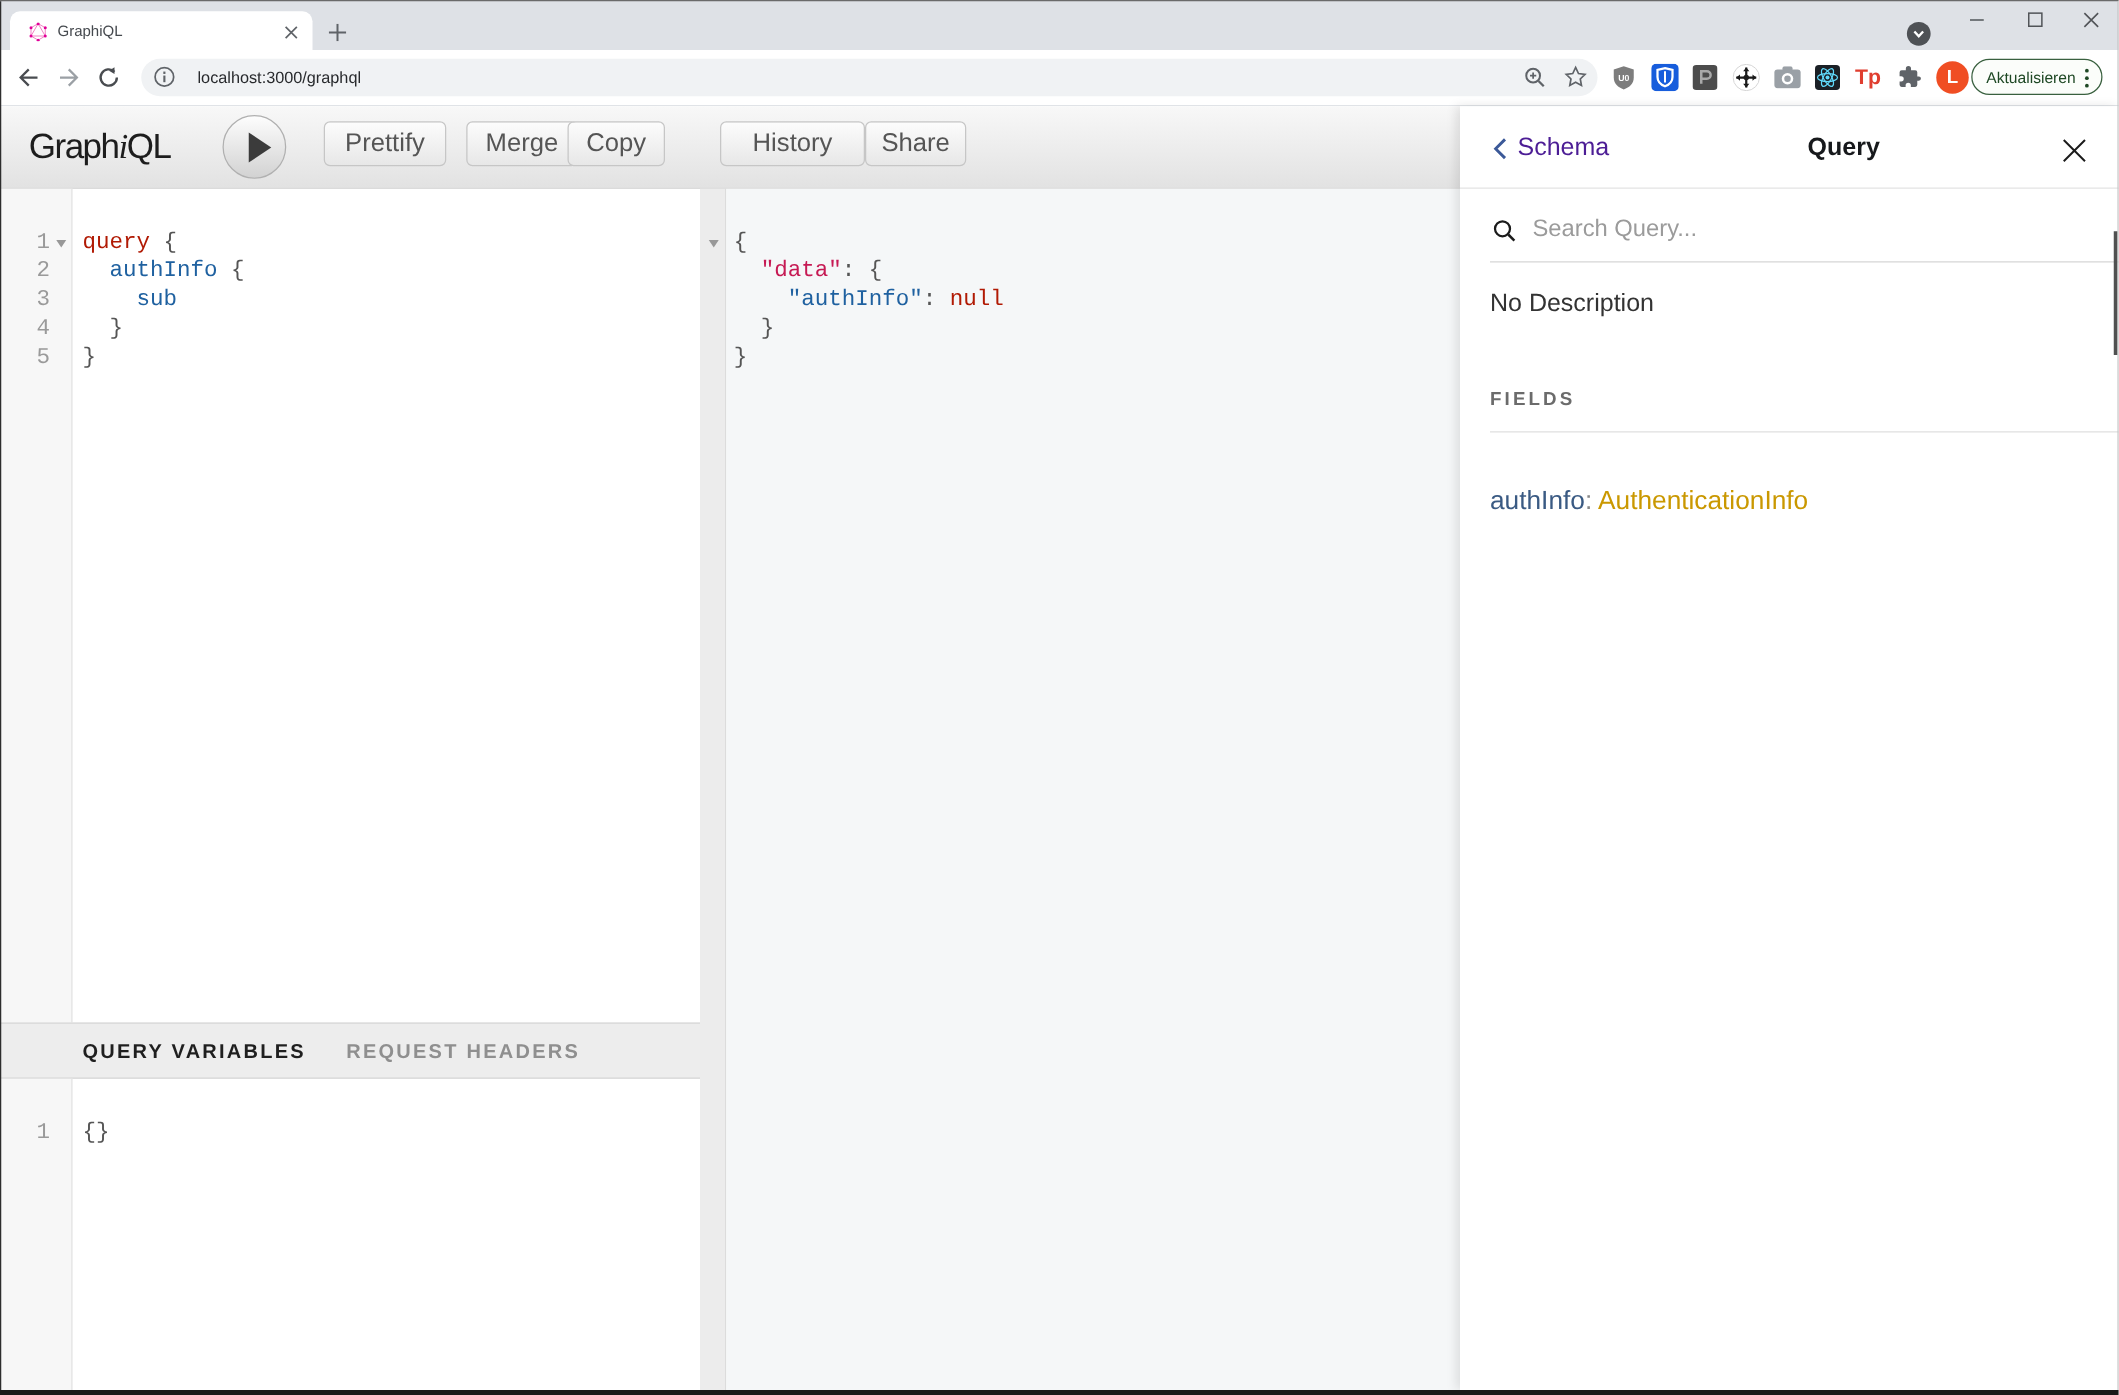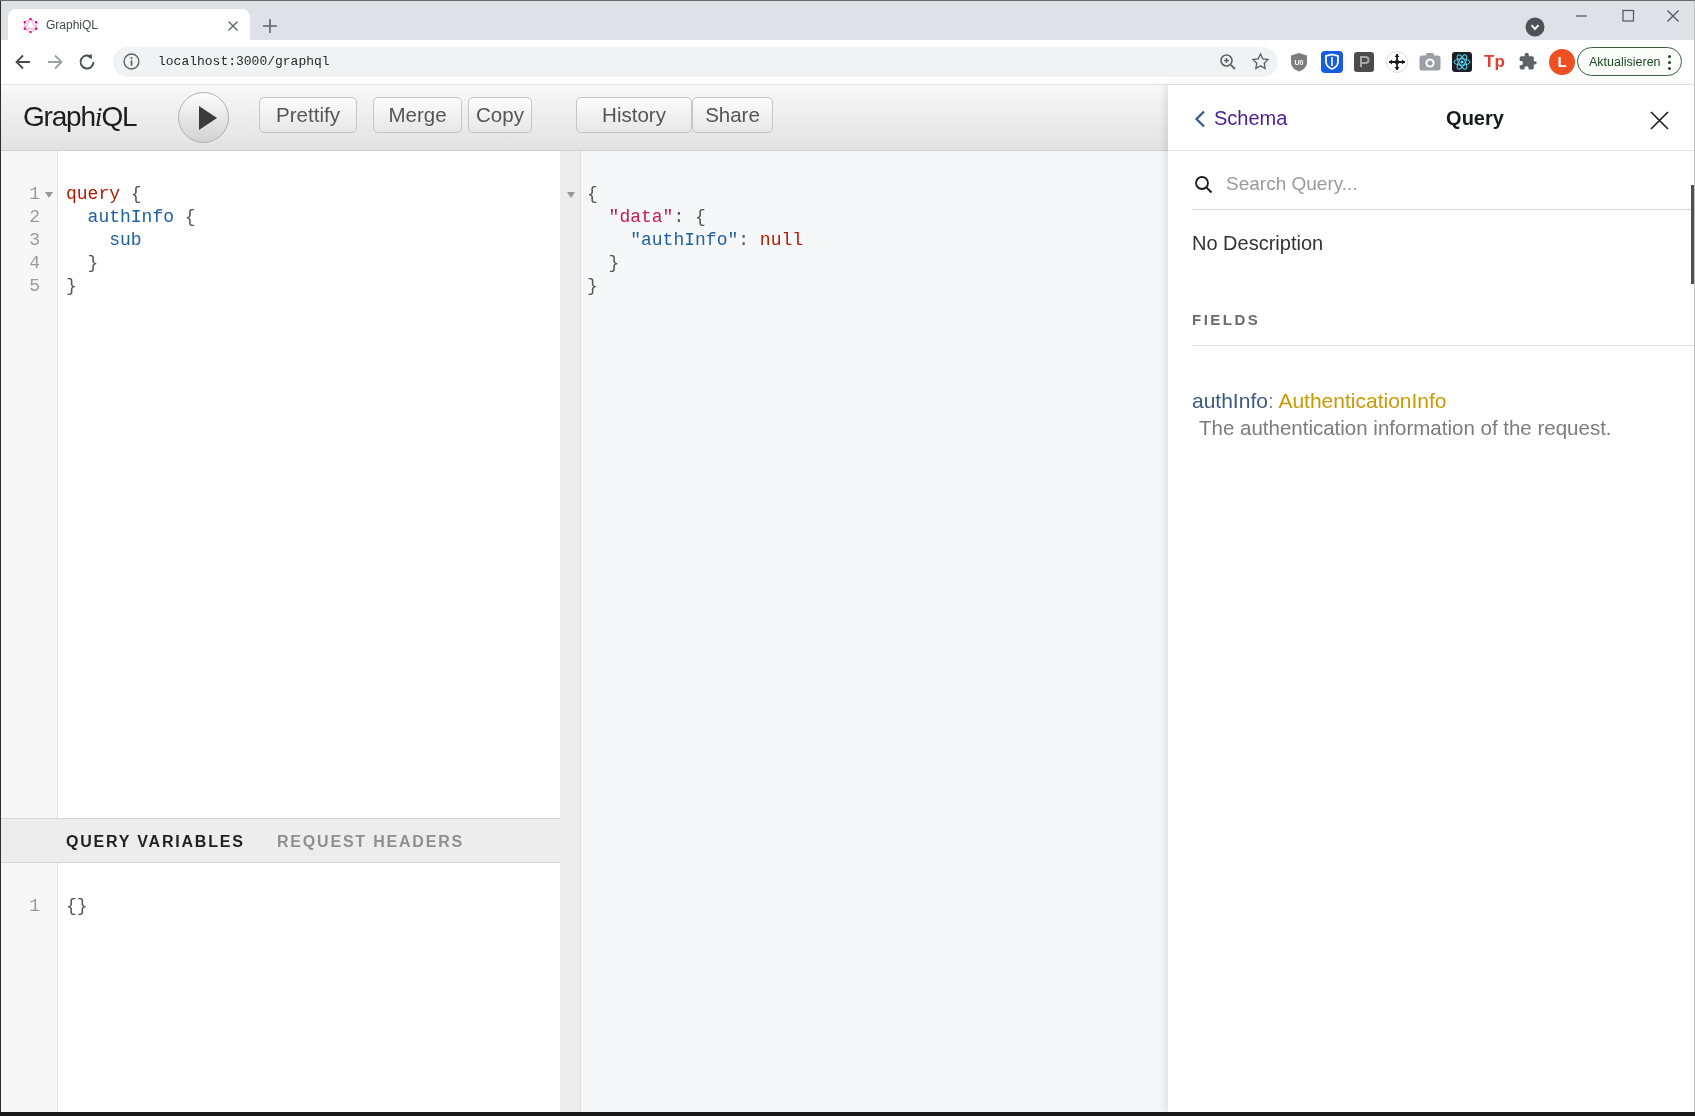--- a/index.html
+++ b/index.html
@@ -15,21 +15,21 @@
 
   
   #tabstrip { left:0; top:0; width:1695px; height:40px; background:#dee1e6; }
   #tab { left:8px; top:9px; width:242px; height:31px; background:#fff; border-radius:8px 8px 0 0; }
   #tabtitle { left:38px; top:10px; font-size:12px; line-height:13px; color:#45494e; }
   #favicon { left:15px; top:9px; }
 
   
   #toolbar { left:0; top:40px; width:1695px; height:45px; background:#fff; border-bottom:1px solid #e0e3e7; }
   #omnibox { left:113px; top:7px; width:1165px; height:30px; border-radius:15px; background:#f0f2f4; }
-  #url { left:158px; top:14px; font-size:13px; line-height:15px; color:#27292c;font-family:Liberation Mono, monospace; }
+  #url { left:158px; top:14px; font-size:13px; line-height:15px; color:#27292c; }
   #aktbtn { left:1577px; top:7px; width:105px; height:29px; border-radius:15px; border:1.5px solid #39603f; background:#fbfdfa; }
   #akttext { left:1589px; top:15px; font-size:12.5px; color:#1e4824; }
   .kebabdot { width:3px; height:3px; border-radius:50%; background:#1e4824; left:1668px; }
 
   
   #page { left:0; top:85px; width:1695px; height:1027px; background:#fff; }
 
   
   #topbar { left:0; top:0; width:1168px; height:66px; background:linear-gradient(#f8f8f8,#e2e2e2); border-bottom:1px solid #d0d0d0; }
   #logo { left:23px; top:16px; font-size:28px; color:#1d1d1d; letter-spacing:-1.2px; }
@@ -196,21 +196,21 @@
 </div>
 
 <div id="page" class="abs">
 
   <div id="topbar" class="abs">
     <div id="logo" class="abs">Graph<em>i</em>QL</div>
     <div id="execbtn" class="abs"></div>
     <div id="exectri" class="abs"></div>
     <div class="tbbtn abs" style="left:259px;width:98px;">Prettify</div>
     <div class="tbbtn abs" style="left:373px;width:89px;">Merge</div>
-    <div class="tbbtn abs" style="left:468px;width:64px;">Copy</div>
+    <div class="tbbtn abs" style="left:454px;width:78px;">Copy</div>
     <div class="tbbtn abs" style="left:576px;width:116px;">History</div>
     <div class="tbbtn abs" style="left:692px;width:81px;">Share</div>
   </div>
 
   <div class="gutterbg abs" style="top:66px;height:667px;"></div>
   <div class="lnum abs" style="top:98px;">1</div>
   <div class="lnum abs" style="top:121px;">2</div>
   <div class="lnum abs" style="top:144px;">3</div>
   <div class="lnum abs" style="top:167px;">4</div>
   <div class="lnum abs" style="top:190px;">5</div>
@@ -253,21 +253,20 @@
     <svg class="abs" style="left:26px;top:90px" width="20" height="20" viewBox="0 0 20 20">
       <circle cx="8" cy="8" r="6" stroke="#1b1b1b" stroke-width="1.8" fill="none"></circle>
       <path d="M12.6 12.6 L17.5 17.5" stroke="#1b1b1b" stroke-width="2"></path>
     </svg>
     <div id="searchph" class="abs">Search Query...</div>
     <div id="searchline" class="abs"></div>
     <div id="nodesc" class="abs">No Description</div>
     <div id="fieldshead" class="abs">FIELDS</div>
     <div id="fieldshr" class="abs"></div>
     <div id="fieldline" class="abs"><span style="color:#3a5a83">authInfo</span><span style="color:#888">: </span><span style="color:#CA9800">AuthenticationInfo</span></div>
-    <div id="fielddesc" class="abs">The authentication information of the request.</div>
     <div id="docscroll" class="abs"></div>
   </div>
 </div>
 
 <div id="b-top" class="abs"></div>
 <div id="b-left" class="abs"></div>
 <div id="b-right" class="abs"></div>
 <div id="b-bottom" class="abs"></div>
 
 </body></html>

